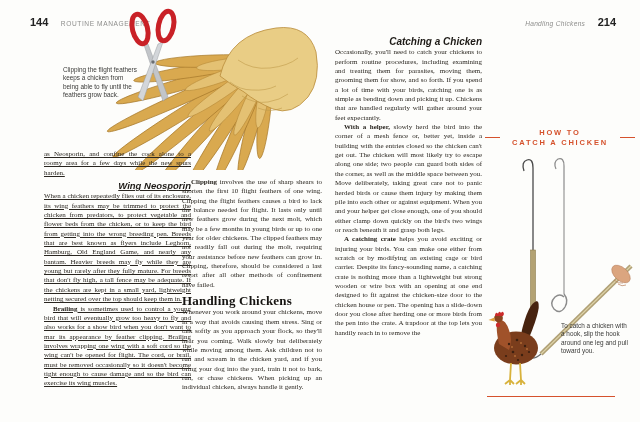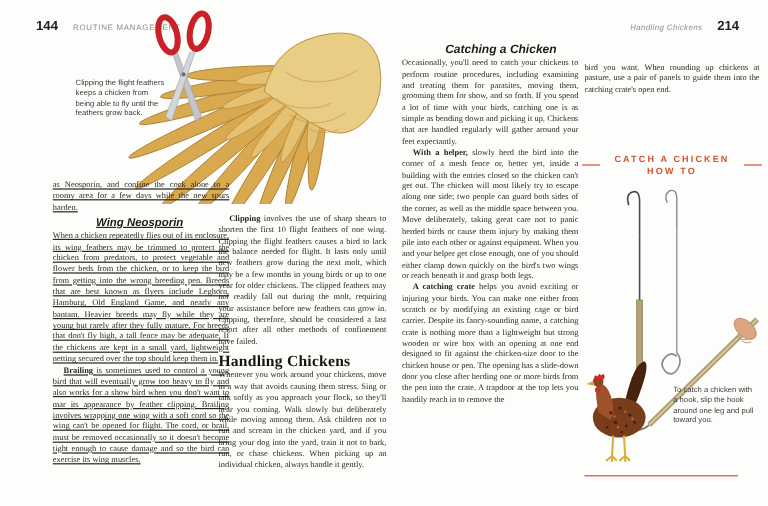--- a/index.html
+++ b/index.html
@@ -14,21 +14,21 @@
   .folio .pagenum{font-size:11px;font-weight:bold;color:#222;letter-spacing:0;}
   #folio-left{left:30px;top:16px;}
   #folio-left .runhead{margin-left:10px;}
   #folio-right{right:24px;top:16px;text-align:right;}
   #folio-right .runhead{margin-right:10px;font-style:italic;letter-spacing:.3px;}
 
   .col{position:absolute;font-size:7px;line-height:9.35px;text-align:justify;}
   .col p{margin:0;}
   .col p.ind{text-indent:9px;}
   .subhead{font-family:"Liberation Sans",sans-serif;font-style:italic;font-weight:bold;
-           font-size:9.5px;margin:3px 0 2px 0;text-align:left;color:#1d1a16;padding-left:36px;}
+           font-size:9.5px;margin:3px 0 2px 0;text-align:right;color:#1d1a16;padding-left:36px;}
   .bighead{font-family:"Liberation Serif",serif;font-weight:bold;font-size:13px;
            margin:6px 0 3px 0;text-align:left;color:#151310;letter-spacing:.2px;}
   #col-l1{left:44px;top:150px;width:147px;text-decoration:underline;}
   #col-l2{left:182px;top:178px;width:140px;}
   #col-r1{left:13px;top:34px;width:147px;}
   #col-r2{left:165px;top:52px;width:146px;}
 
   .fig-caption{position:absolute;left:63px;top:66px;width:76px;
                font-family:"Liberation Sans",sans-serif;font-size:6.4px;line-height:8.3px;
                color:#3a3a38;text-align:left;}
@@ -124,29 +124,28 @@
     </div>
 
     <div class="col" id="col-r1">
       <h3 class="subhead" style="font-size:10px">Catching a Chicken</h3>
       <p>Occasionally, you'll need to catch your chickens to perform routine procedures, including examining and treating them for parasites, moving them, grooming them for show, and so forth. If you spend a lot of time with your birds, catching one is as simple as bending down and picking it up. Chickens that are handled regularly will gather around your feet expectantly.</p>
       <p class="ind"><b>With a helper,</b><span> slowly herd the bird into the corner of a mesh fence or, better yet, inside a building with the entries closed so the chicken can't get out. The chicken will most likely try to escape along one side; two people can guard both sides of the corner, as well as the middle space between you. Move deliberately, taking great care not to panic herded birds or cause them injury by making them pile into each other or against equipment. When you and your helper get close enough, one of you should either clamp down quickly on the bird's two wings or reach beneath it and grasp both legs.</span></p>
       <p class="ind"><b>A catching crate</b><span> helps you avoid exciting or injuring your birds. You can make one either from scratch or by modifying an existing cage or bird carrier. Despite its fancy-sounding name, a catching crate is nothing more than a lightweight but strong wooden or wire box with an opening at one end designed to fit against the chicken-size door to the chicken house or pen. The opening has a slide-down door you close after herding one or more birds from the pen into the crate. A trapdoor at the top lets you handily reach in to remove the</span></p>
     </div>
 
     <div class="col" id="col-r2">
-      <p>bird you want. When rounding up chickens at pasture, use a pair of panels to guide them into the catching crate's open end.</p>
     </div>
 
     <div class="sidebar">
       <div class="howto" style="color: rgb(213, 82, 45); border-color: rgb(213, 82, 45);">
         <span class="dash left" style="color: rgb(213, 82, 45); border-color: rgb(213, 82, 45);"></span>
         <span class="dash right" style="color: rgb(213, 82, 45); border-color: rgb(213, 82, 45);"></span>
+        <div>HOW TO</div>
         <div>CATCH A CHICKEN</div>
-        <div>HOW TO</div>
       </div>
 
       <svg id="catch-art" viewBox="0 0 150 238">
 
         <g>
           <path d="M 48,42 L 48,14 Q 48,4 42,6 Q 36,8 39,17" fill="none" stroke="#4a4a4a" stroke-width="1.3"></path>
           <line x1="48" y1="42" x2="48" y2="96" stroke="#4a4a4a" stroke-width="1.3"></line>
           <rect x="45.5" y="96" width="5" height="64" fill="#b3a273" stroke="#8e7d4f" stroke-width="0.6"></rect>
         </g>
 

